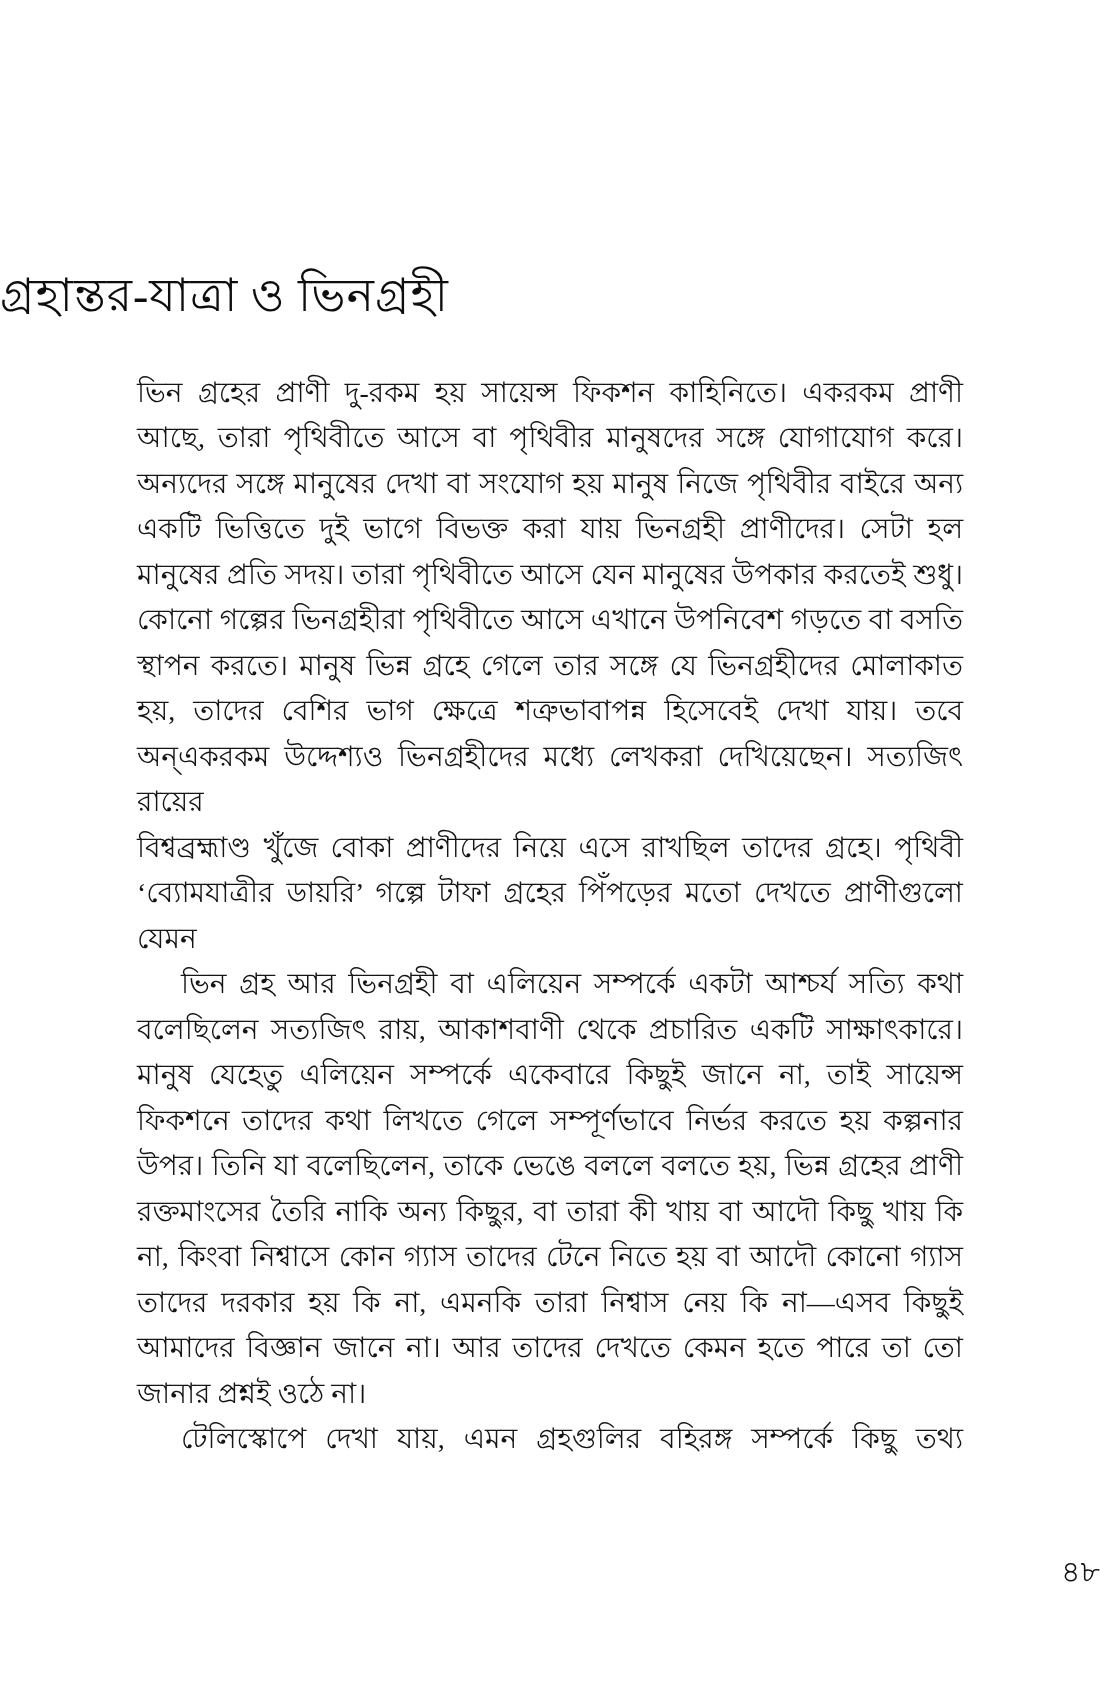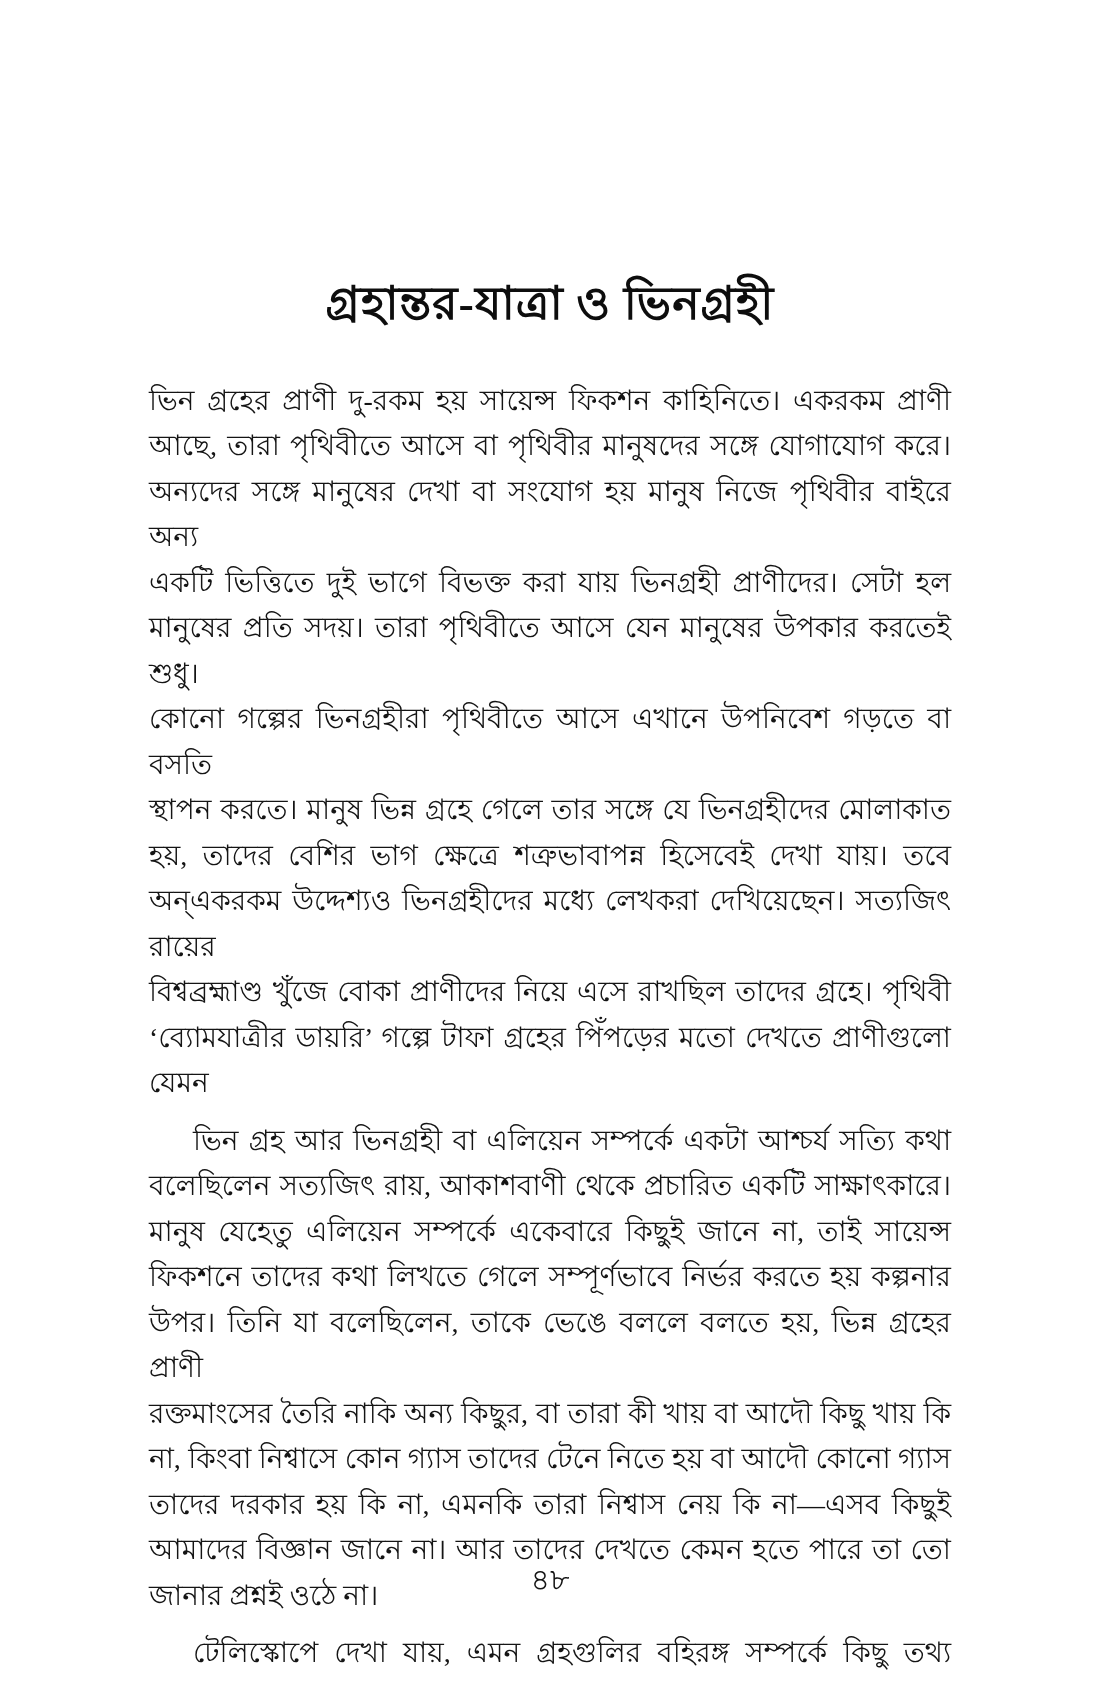--- a/index.html
+++ b/index.html
@@ -13,51 +13,50 @@
     position: relative;
     overflow: hidden;
   }
   .page {
     position: relative;
     width: 1100px;
     height: 1701px;
     background: #ffffff;
   }
   .title {
-    margin: 8px;
+    margin: 0;
     padding-top: 266px;
-    text-align: center;
     font-size: 46px;
-    font-weight: 700;
+    font-weight: 400;
     letter-spacing: 1px;
     color: #0d0d0d;
     line-height: 1.3;
   }
   .body-text {
     margin: 44px 137px 0 137px;
     font-size: 28px;
     line-height: 45.5px;
     color: #141414;
   }
-  .para { margin: 12px; }
+  .para { margin: 0; }
   .line {
     text-align: justify;
     text-align-last: justify;
     white-space: normal;
     min-height: 45.5px;
   }
   .line.last { text-align-last: left; }
   .para.continues .line.last { text-align-last: justify; }
   .para.indented .line:first-child { text-indent: 44px; }
   .folio {
     position: absolute;
     left: 0;
     right: 0;
     bottom: 102px;
-    text-align: center;
+    text-align: right;
     font-size: 30px;
     color: #141414;
   }
 </style>
 </head>
 <body>
 
 <div class="page">
   <h1 class="title">গ্রহান্তর-যাত্রা ও ভিনগ্রহী</h1>
   <div class="body-text">

